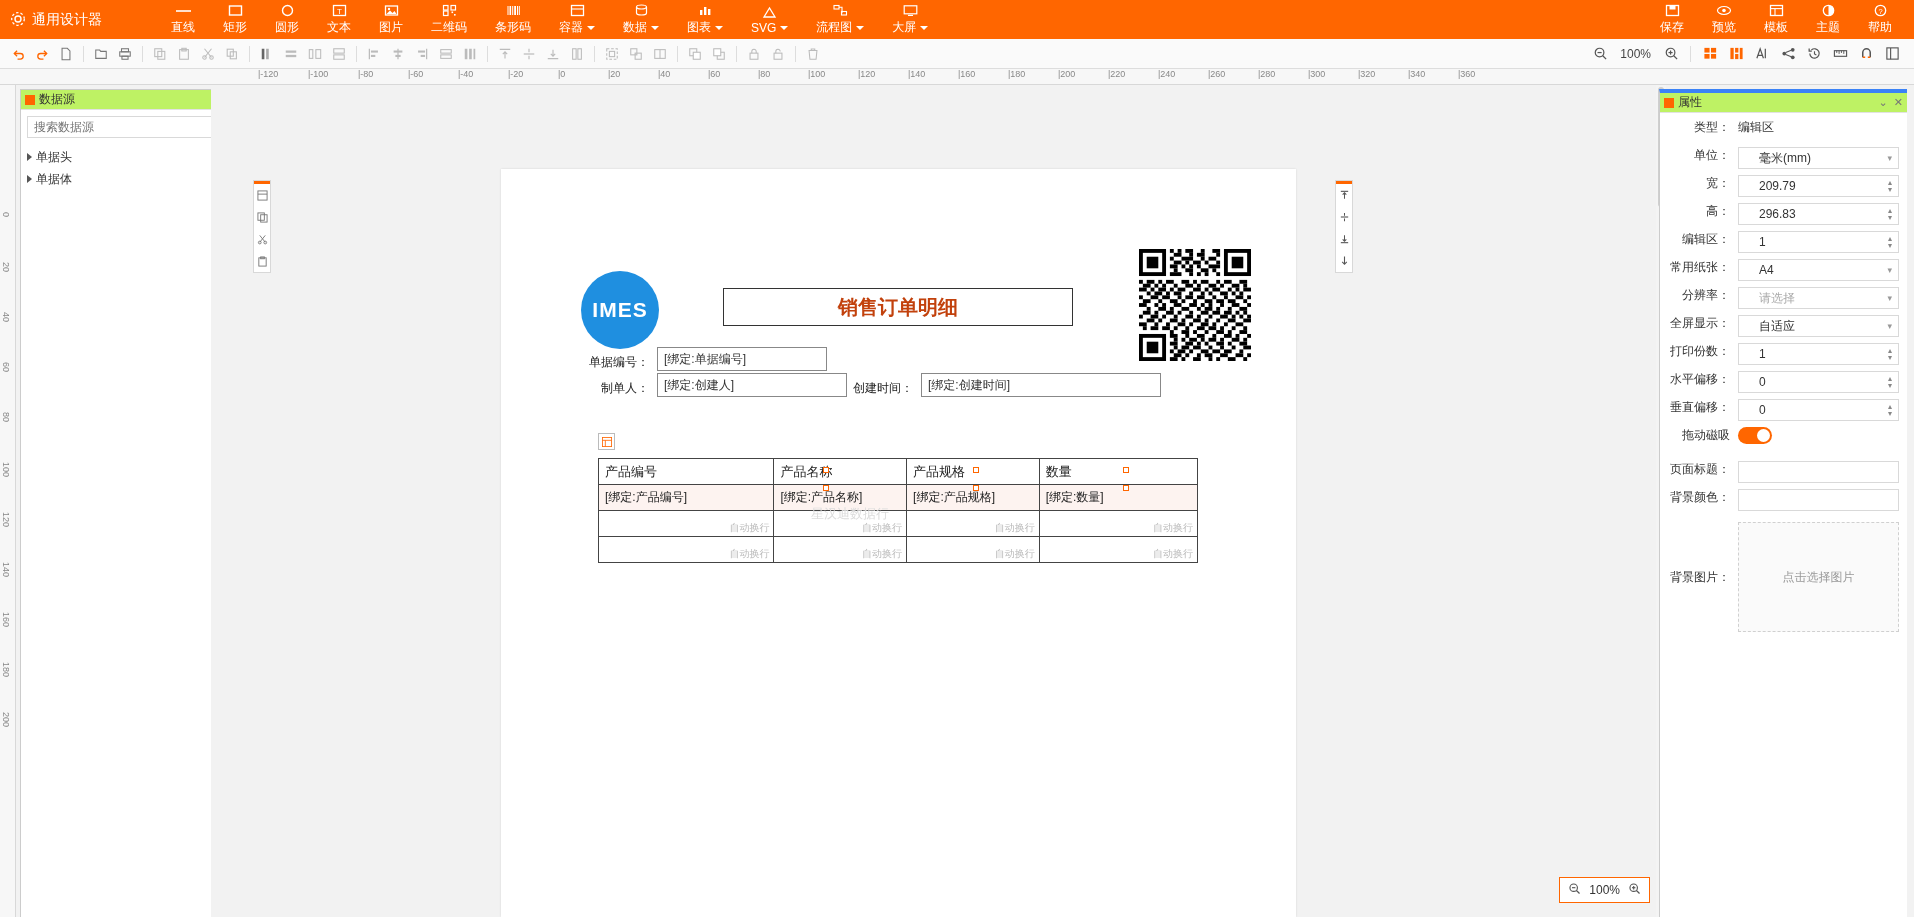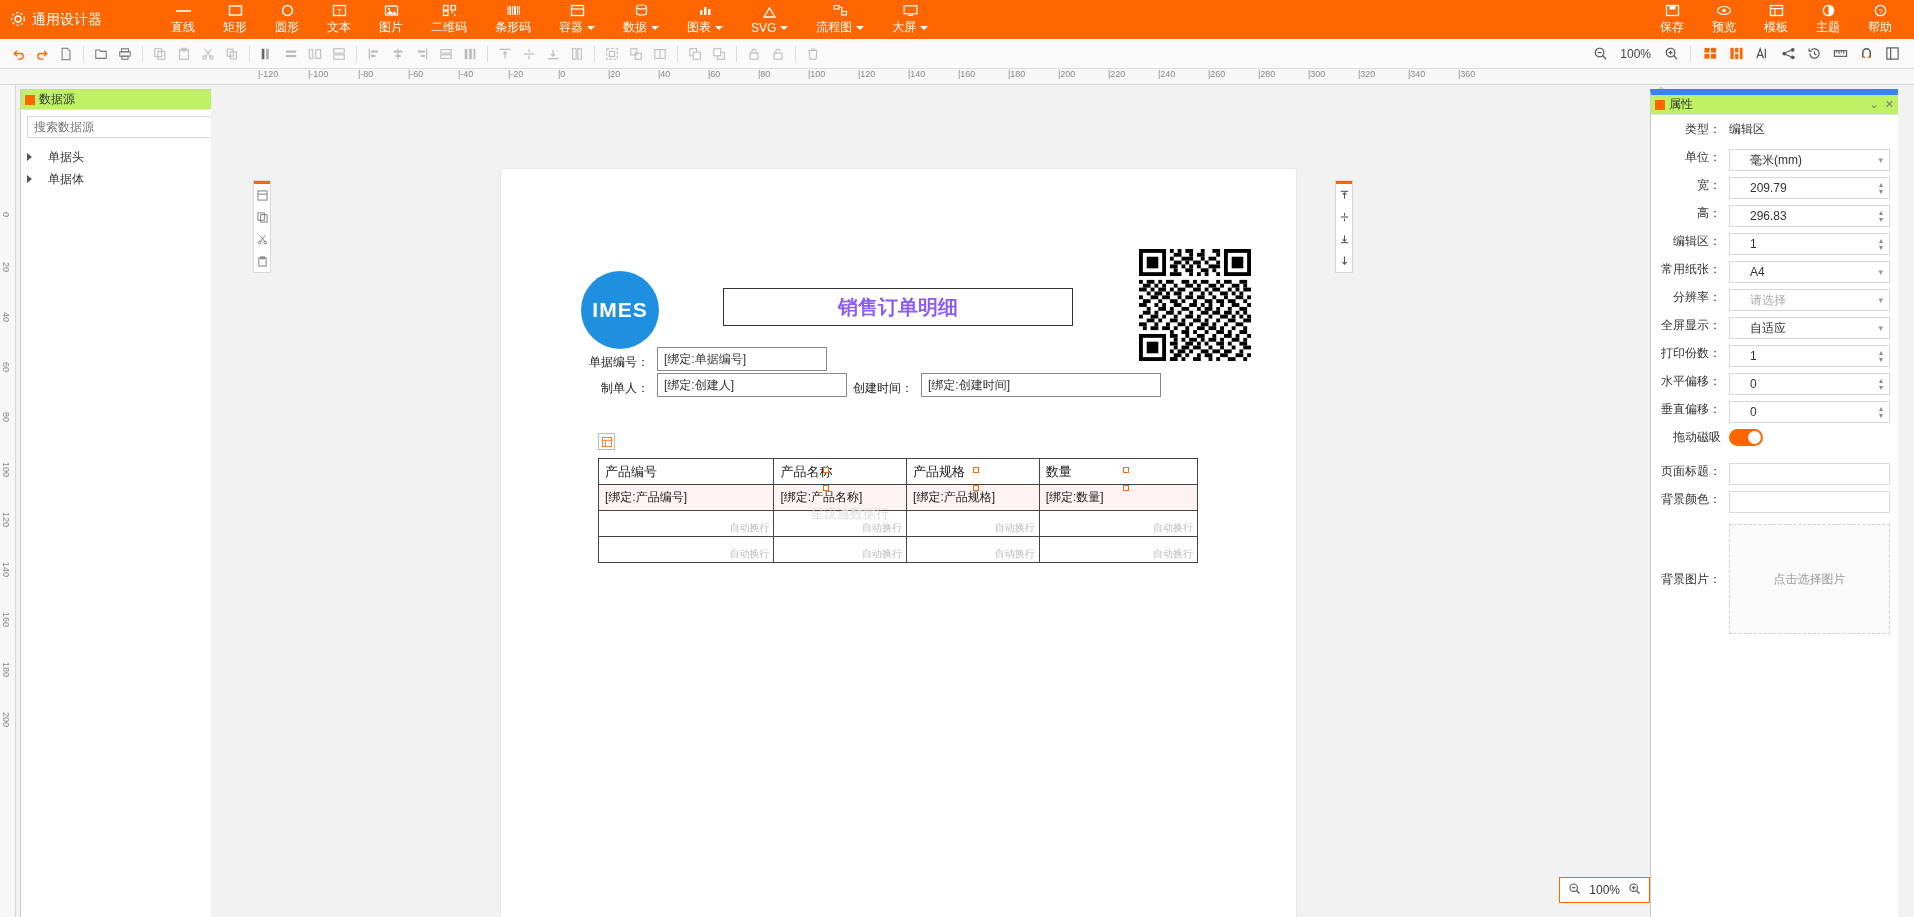--- a/index.html
+++ b/index.html
@@ -76,21 +76,21 @@
   .panel-hd .ttl { font-weight: normal; }
   .panel-hd .hd-acts { margin-left: auto; display: flex; align-items: center; gap: 6px; color: #777; font-size: 11px; }
 
   #ds-panel { left: 20px; top: 89px; width: 290px; height: 1014px; }
   #ds-panel { height: 1030px; }
   .ds-search {
     margin: 6px; width: calc(100% - 12px); height: 22px; border: 1px solid #d9d9d9;
     font-size: 12px; padding: 0 6px; color: #333; outline: none;
   }
   .ds-tree { padding: 2px 0 0 6px; font-size: 12px; color: #333; }
-  .ds-node { display: flex; align-items: center; height: 22px; gap: 16px; }
+  .ds-node { display: flex; align-items: center; height: 22px; gap: 4px; }
   .tri { width: 0; height: 0; border-top: 4px solid transparent; border-bottom: 4px solid transparent; border-left: 5px solid #555; }
 
   
   .canvas-area {
     position: absolute; left: 211px; top: 85px; width: 1455px; height: 832px;
     background: #f2f2f2; overflow: hidden;
   }
   .page {
     position: absolute; left: 290px; top: 84px; width: 795px; height: 748px;
     background: #fff; box-shadow: 0 0 2px rgba(0,0,0,.12);
@@ -98,21 +98,21 @@
 
   .logo-circle {
     position: absolute; left: 80px; top: 102px; width: 78px; height: 78px;
     border-radius: 50%; background: #1f8fe0; color: #fff;
     display: flex; align-items: center; justify-content: center;
     font-weight: bold; font-size: 21px; letter-spacing: 1px;
   }
   .title-box {
     position: absolute; left: 222px; top: 119px; width: 350px; height: 38px;
     border: 1px solid #333; display: flex; align-items: center; justify-content: center;
-    font-size: 20px; font-weight: bold; color: #8b5cf6;
+    font-size: 20px; font-weight: bold; color: #c2410c;
   }
   .qr {
     position: absolute; left: 638px; top: 80px; width: 112px; height: 112px;
   }
   .qr svg { display: block; }
   .fld-label { position: absolute; font-size: 12px; color: #222; }
   .fld-box {
     position: absolute; border: 1px solid #888; height: 24px; display: flex; align-items: center;
     padding-left: 6px; font-size: 12px; color: #333; background: #fff;
   }
@@ -143,22 +143,22 @@
   .vtool .st { height: 22px; display: flex; align-items: center; justify-content: center; color: #555; font-size: 12px; }
   .orange-bar { height: 3px; background: #f60; }
 
   .zoom-float {
     position: absolute; right: 16px; bottom: 14px; height: 26px; background: #fff;
     border: 1px solid #f60; display: flex; align-items: center; gap: 8px; padding: 0 8px; font-size: 12px; color: #333;
   }
 
   
   #prop-panel {
-    position: absolute; right: 16px; top: 89px; width: 248px; height: 828px;
-    background: #fff; border-left: 1px solid #ccc; border-top: 6px solid #3b82f6;
+    position: absolute; right: 7px; top: 89px; width: 248px; height: 828px;
+    background: #fff; border-left: 1px solid #ccc; border-top: 4px solid #3b82f6;
   }
   .prop-rows { padding: 6px 8px 0 4px; }
   .prow { display: flex; align-items: flex-start; height: 28px; }
   .plabel { width: 74px; text-align: right; padding-right: 8px; font-size: 12px; color: #333; }
   .pval { flex: 1; font-size: 12px; color: #333; }
   .pinput {
     width: 100%; height: 22px; border: 1px solid #d9d9d9; background: #fff;
     display: flex; align-items: center; padding: 0 6px; font-size: 12px; color: #333;
   }
   .pinput.sel { justify-content: space-between; padding-left: 20px; }

